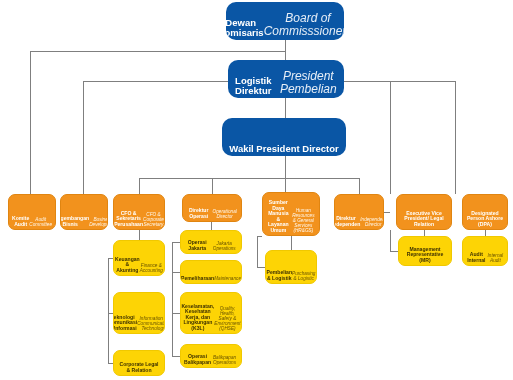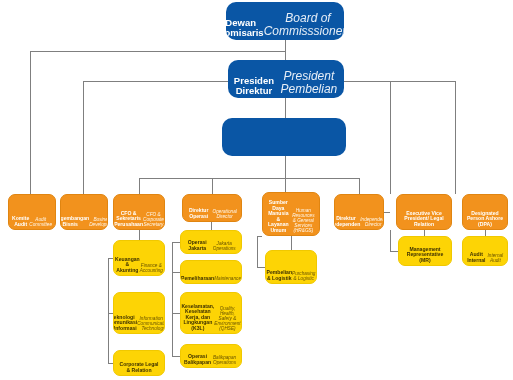--- a/index.html
+++ b/index.html
@@ -120,25 +120,26 @@
       <path d="M485,230 L485,236"></path>
     </g>
   </svg>
 
   <div class="node blue" style="left:226px;top:2px;width:118px;height:38px;">
     <span class="ttl">Dewan Komisaris</span>
     <span class="sub">Board of Commisssioners</span>
   </div>
 
   <div class="node blue" style="left:228px;top:60px;width:116px;height:38px;">
-    <span class="ttl">Presiden Direktur</span>
+    <span class="ttl">Logistik Direktur</span>
     <span class="sub">President Pembelian</span>
   </div>
 
   <div class="node blue" style="left:222px;top:118px;width:124px;height:38px;">
+    <span class="ttl">Wakil President Director</span>
   </div>
 
   <div class="node orange" style="left:8px;top:194px;width:48px;height:36px;">
     <span class="ttl">Komite Audit</span>
     <span class="sub">Audit Committee</span>
   </div>
 
   <div class="node orange" style="left:60px;top:194px;width:48px;height:36px;">
     <span class="ttl">Pengembangan Bisnis</span>
     <span class="sub">Business Development</span>

